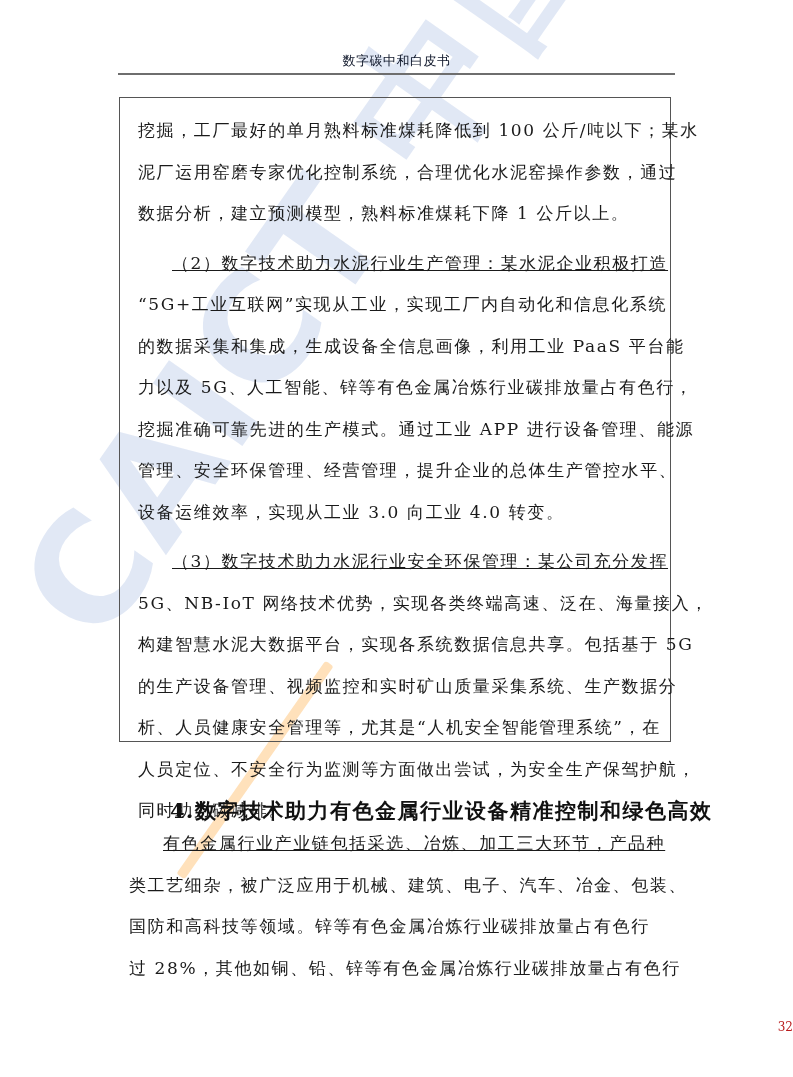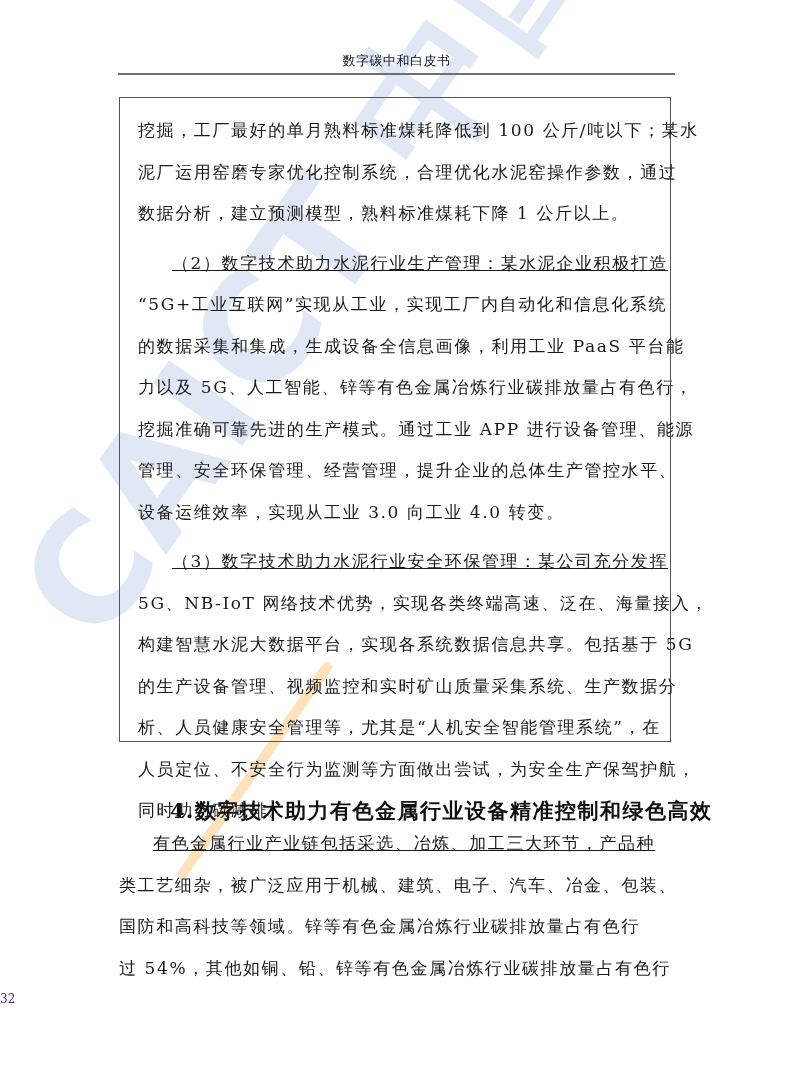--- a/index.html
+++ b/index.html
@@ -70,29 +70,30 @@
       left: 119px;
       top: 823px;
       width: 560px;
       font-size: 17px;
       line-height: 41.5px;
       letter-spacing: 1.6px;
     }
     .body-text .line {
       display: block;
       white-space: nowrap;
+      margin-left: 10px;
     }
     .page-number {
       position: absolute;
       left: 0;
       width: 793px;
-      top: 992px;
-      text-align: left;
+      top: 1020px;
+      text-align: right;
       font-size: 12px;
-      color: #4c1d95;
+      color: #b91c1c;
     }
     
     .watermark {
       position: absolute;
       left: 0;
       top: 0;
       width: 793px;
       height: 1077px;
       pointer-events: none;
       z-index: 0;
@@ -160,17 +161,17 @@
       <span class="line">同时助力碳减排。</span>
     </p>
   </div>
 
   <h2 class="section-heading" style="margin:14px;font-weight:bold;">4.数字技术助力有色金属行业设备精准控制和绿色高效</h2>
 
   <div class="body-text">
     <span class="line indent">有色金属行业产业链包括采选、冶炼、加工三大环节，产品种</span>
     <span class="line">类工艺细杂，被广泛应用于机械、建筑、电子、汽车、冶金、包装、</span>
     <span class="line">国防和高科技等领域。锌等有色金属冶炼行业碳排放量占有色行</span>
-    <span class="line">过 54%，其他如铜、铅、锌等有色金属冶炼行业碳排放量占有色行</span>
+    <span class="line">过 28%，其他如铜、铅、锌等有色金属冶炼行业碳排放量占有色行</span>
   </div>
 
   <div class="page-number">32</div>
 </div>
 
 </body></html>

